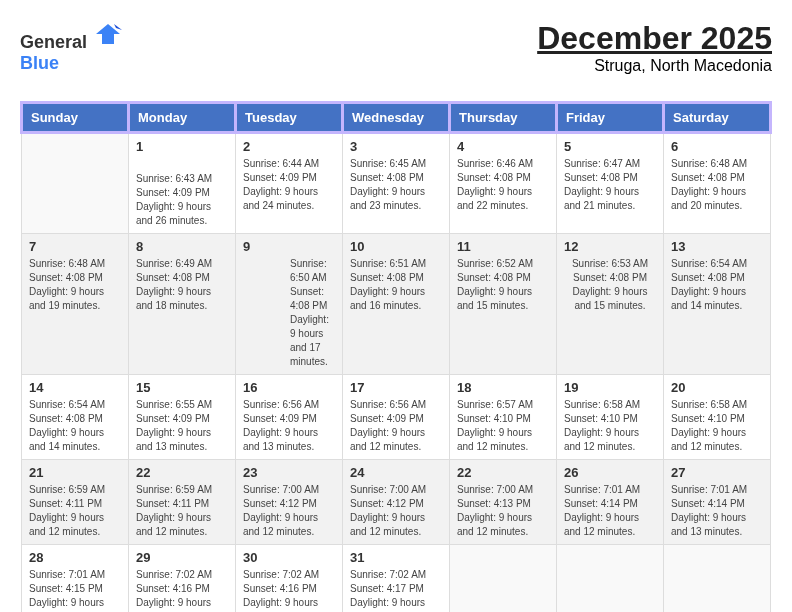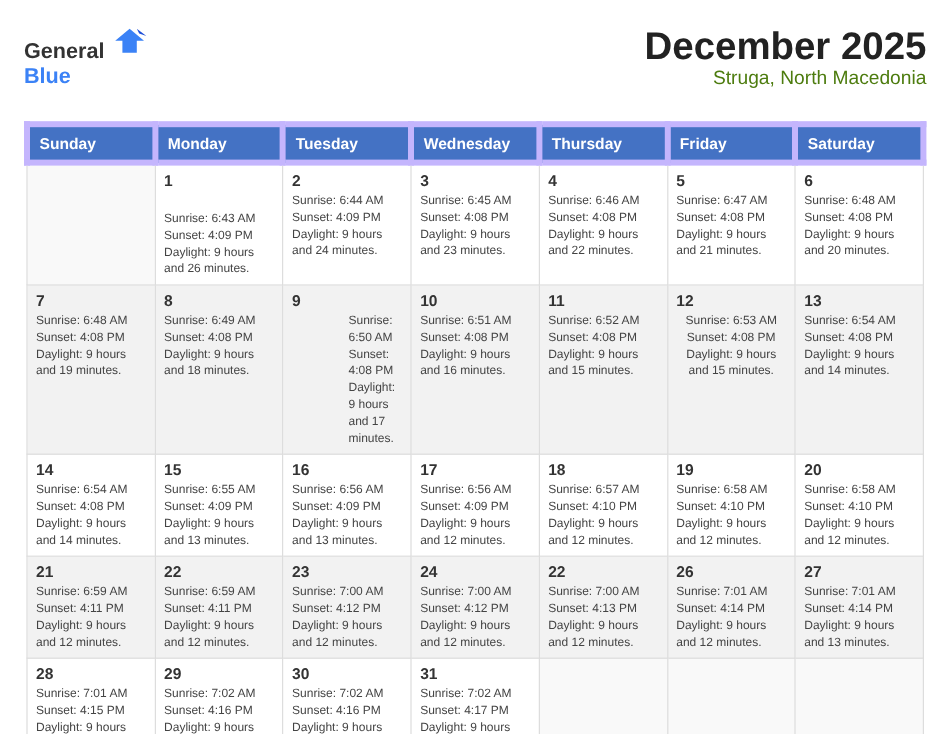--- a/index.html
+++ b/index.html
@@ -35,37 +35,38 @@
       height: 28px;
       margin-left: 2px;
     }
     .title-block {
       text-align: right;
     }
     .month-title {
       font-size: 32px;
       font-weight: bold;
       color: #222;
+      text-decoration: underline;
     }
     .location-title {
       font-size: 16px;
-      color: #4d7c0f;
+      color: #000000;
     }
     .calendar {
       width: 100%;
       border-collapse: collapse;
       border: 1px solid #ccc;
     }
     .calendar th {
       background-color: #4472c4;
       color: #fff;
       font-size: 13px;
       padding: 6px 8px;
       text-align: left;
-      border: 5px solid #c4b5fd;
+      border: 3px solid #c4b5fd;
     }
     .calendar td {
       vertical-align: top;
       padding: 5px 7px;
       font-size: 10.5px;
       color: #333;
       border: 1px solid #ddd;
       width: calc(100% / 7);
       min-height: 80px;
       background: #fff;

